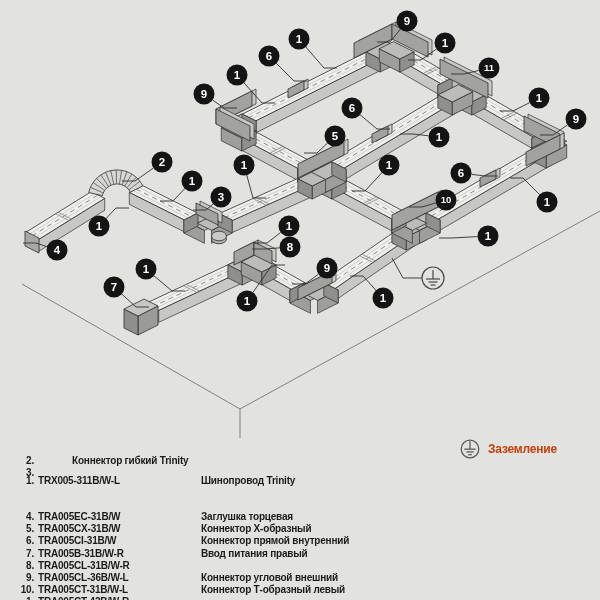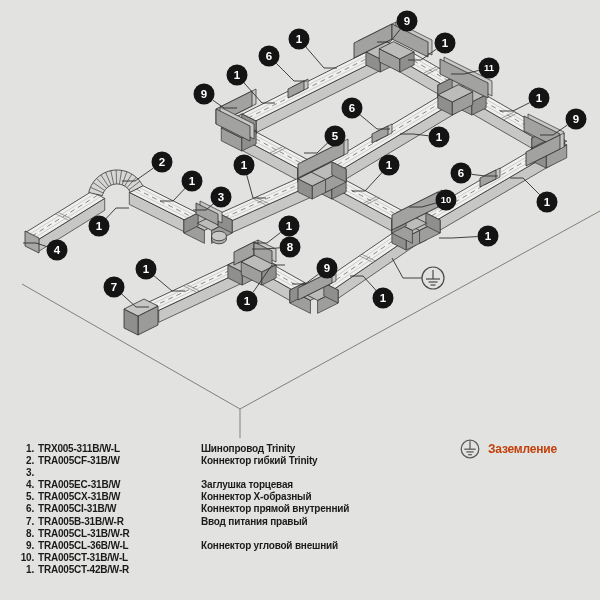--- a/index.html
+++ b/index.html
@@ -3,21 +3,21 @@
 <meta charset="utf-8">
 <style>
   html,body{margin:0;padding:0;background:#e2e2e0;}
   #stage{position:relative;width:600px;height:600px;background:#e2e2e0;overflow:hidden;
          font-family:"Liberation Sans", sans-serif;}
   #diagram{position:absolute;left:0;top:0;}
   #legend{position:absolute;left:10px;top:443px;width:440px;}
   .lrow{display:flex;align-items:baseline;height:12.1px;line-height:12.1px;
         font-size:10px;font-weight:bold;color:#1b1b1b;letter-spacing:-0.2px;white-space:nowrap;}
   .lnum{display:inline-block;width:24px;text-align:right;flex:0 0 24px;}
-  .lcode{display:inline-block;margin-left:4px;flex:0 0 125px;}
+  .lcode{display:inline-block;margin-left:4px;flex:0 0 125px;margin-top:32px;}
   .ldesc{display:inline-block;padding-left:38px;}
   #ground-legend{position:absolute;left:459px;top:438px;display:flex;align-items:center;}
   #ground-label{font-size:12px;font-weight:600;color:#c2410c;margin-left:7px;letter-spacing:-0.2px;}
 </style>
 </head>
 <body>
 
 <div id="stage">
   <svg id="diagram" width="600" height="600" viewBox="0 0 600 600">
       <polyline points="22,284 240,409 600,211" fill="none" stroke="#80807e" stroke-width="1"></polyline>
@@ -312,21 +312,20 @@
 
   <div id="legend">
     <div id="legend-rows">
         <div class="lrow">
           <span class="lnum">1.</span>
           <span class="lcode">TRX005-311B/W-L</span>
           <span class="ldesc">Шинопровод Trinity</span>
         </div>
         <div class="lrow">
           <span class="lnum">2.</span>
-          <span class="lcode">TRA005CF-31B/W</span>
           <span class="ldesc">Коннектор гибкий Trinity</span>
         </div>
         <div class="lrow">
           <span class="lnum">3.</span>
         </div>
         <div class="lrow">
           <span class="lnum">4.</span>
           <span class="lcode">TRA005EC-31B/W</span>
           <span class="ldesc">Заглушка торцевая</span>
         </div>
@@ -350,20 +349,21 @@
           <span class="lcode">TRA005CL-31B/W-R</span>
         </div>
         <div class="lrow">
           <span class="lnum">9.</span>
           <span class="lcode">TRA005CL-36B/W-L</span>
           <span class="ldesc">Коннектор угловой внешний</span>
         </div>
         <div class="lrow">
           <span class="lnum">10.</span>
           <span class="lcode">TRA005CT-31B/W-L</span>
+          <span class="ldesc">Коннектор Т-образный левый</span>
         </div>
         <div class="lrow">
           <span class="lnum">1.</span>
           <span class="lcode">TRA005CT-42B/W-R</span>
         </div>
       </div>
   </div>
 
   <div id="ground-legend">
     <svg width="22" height="22" viewBox="0 0 24 24">

